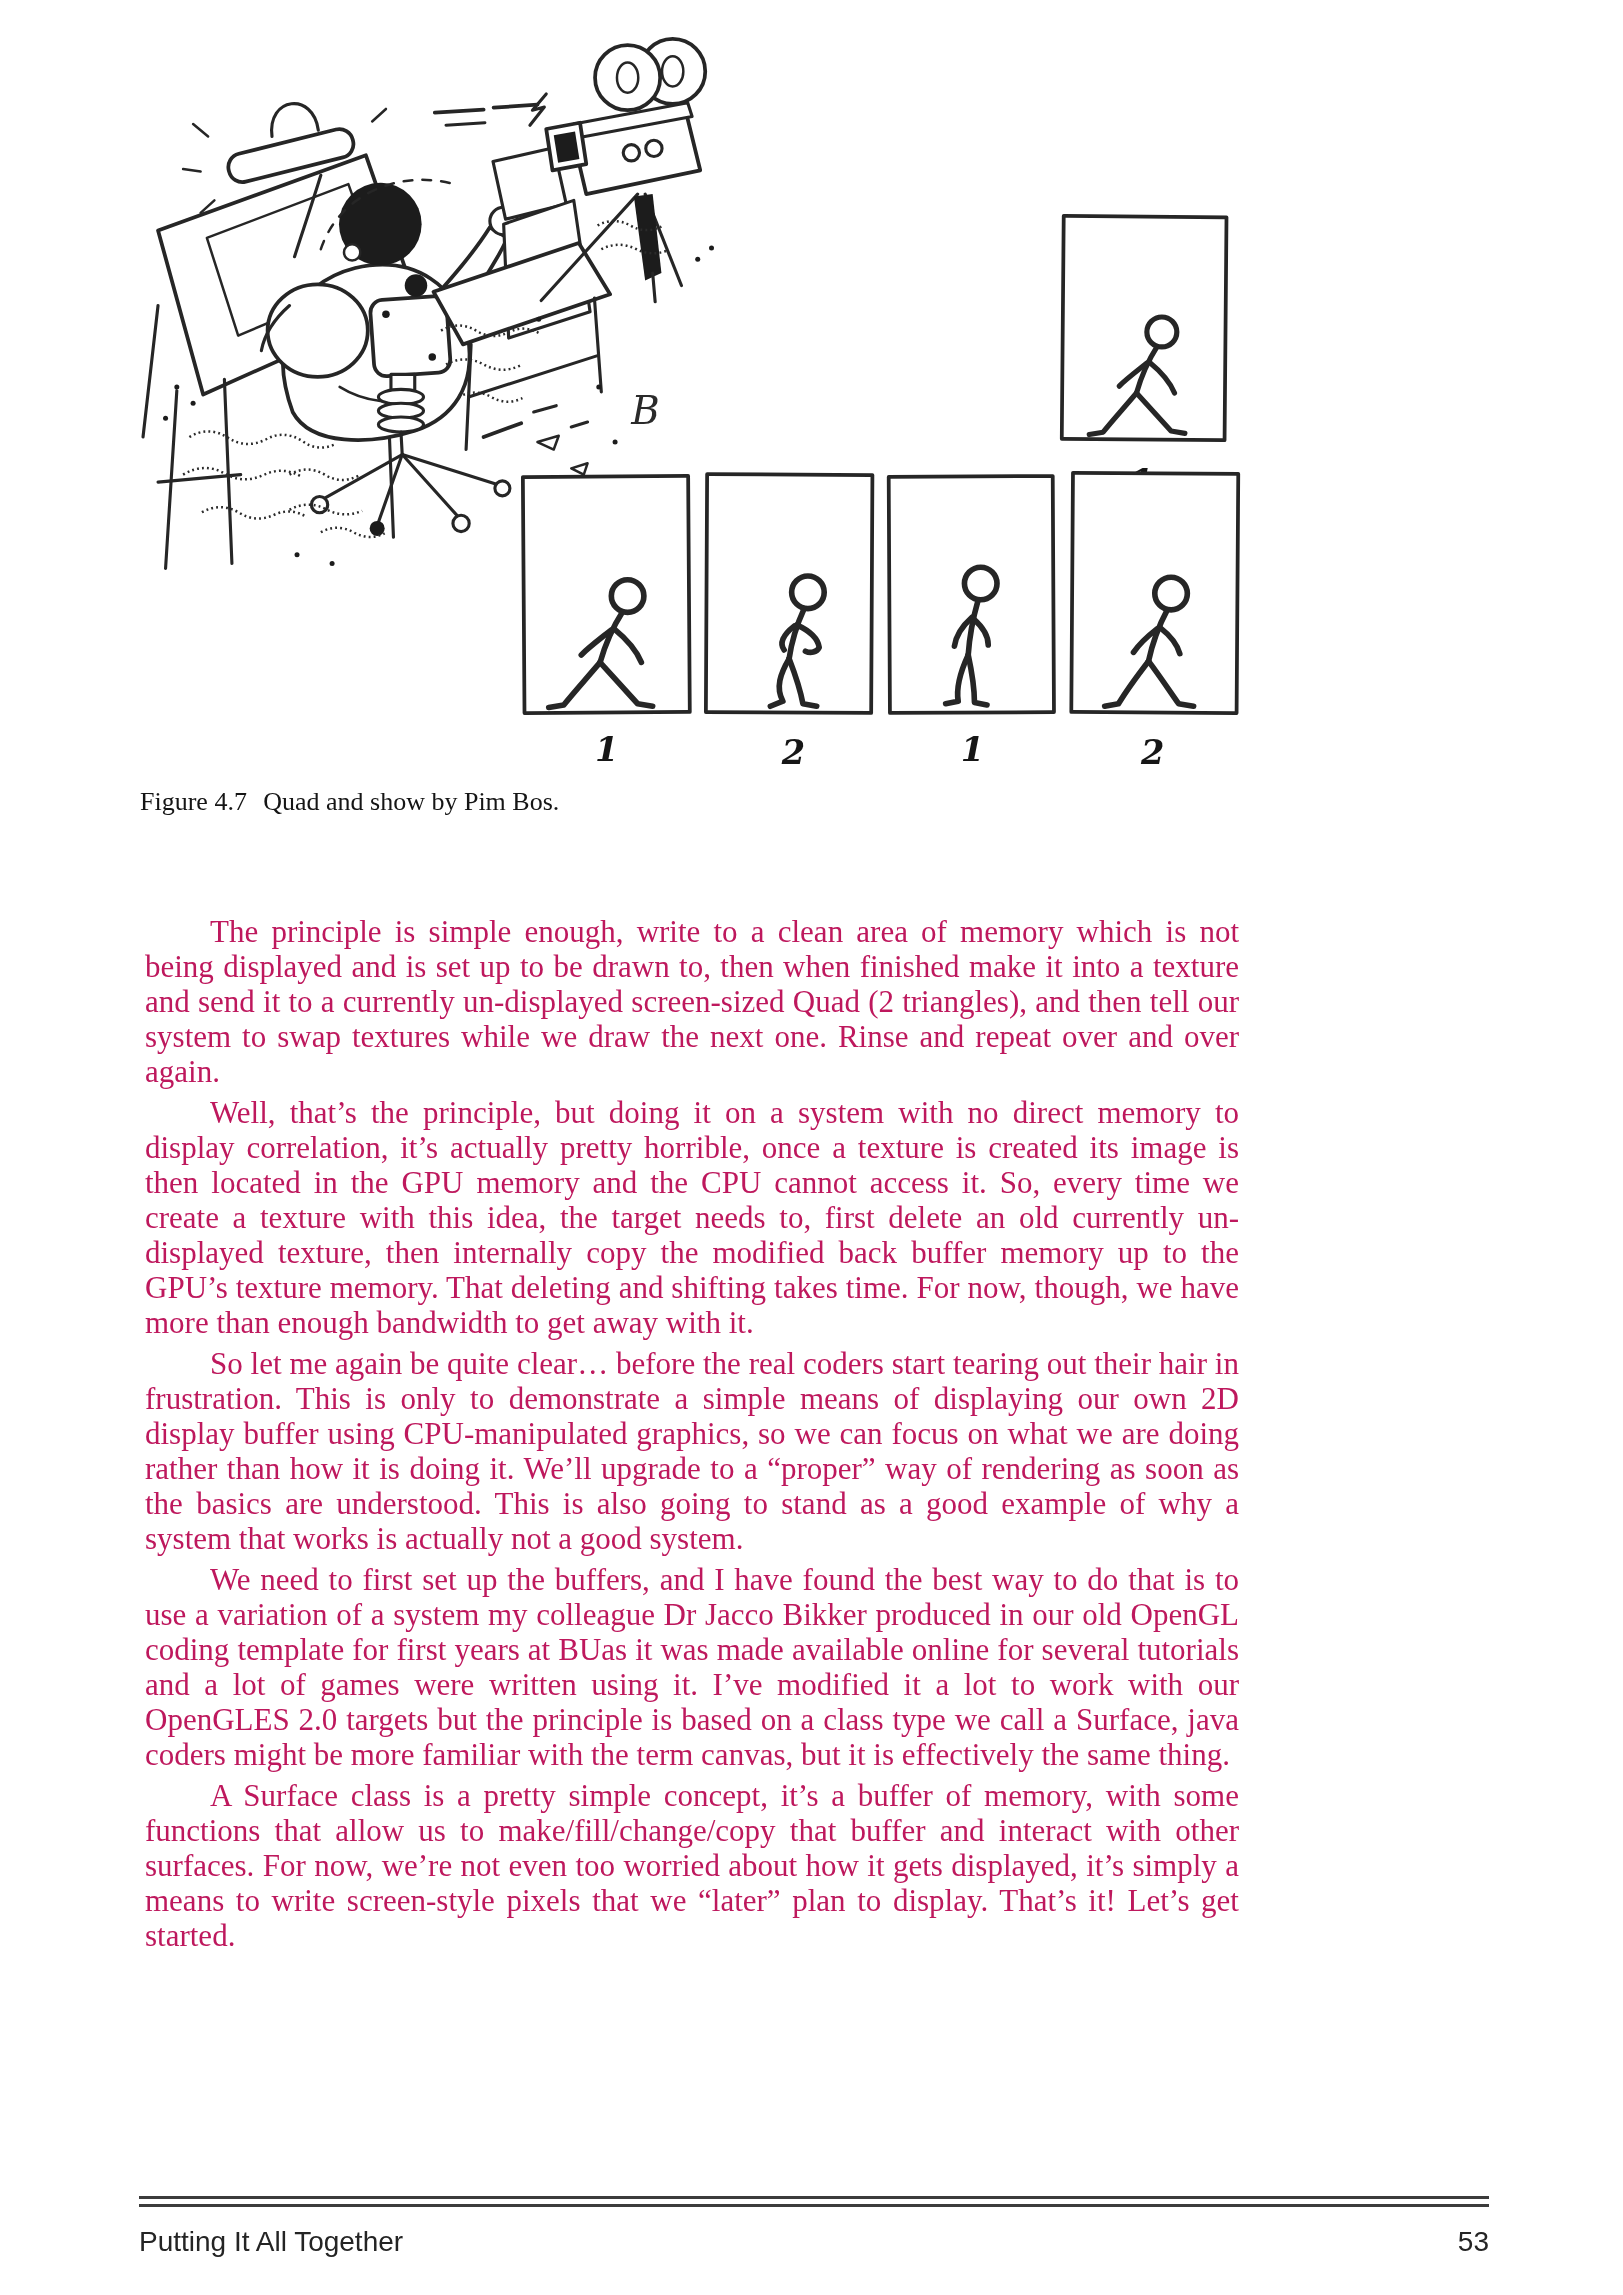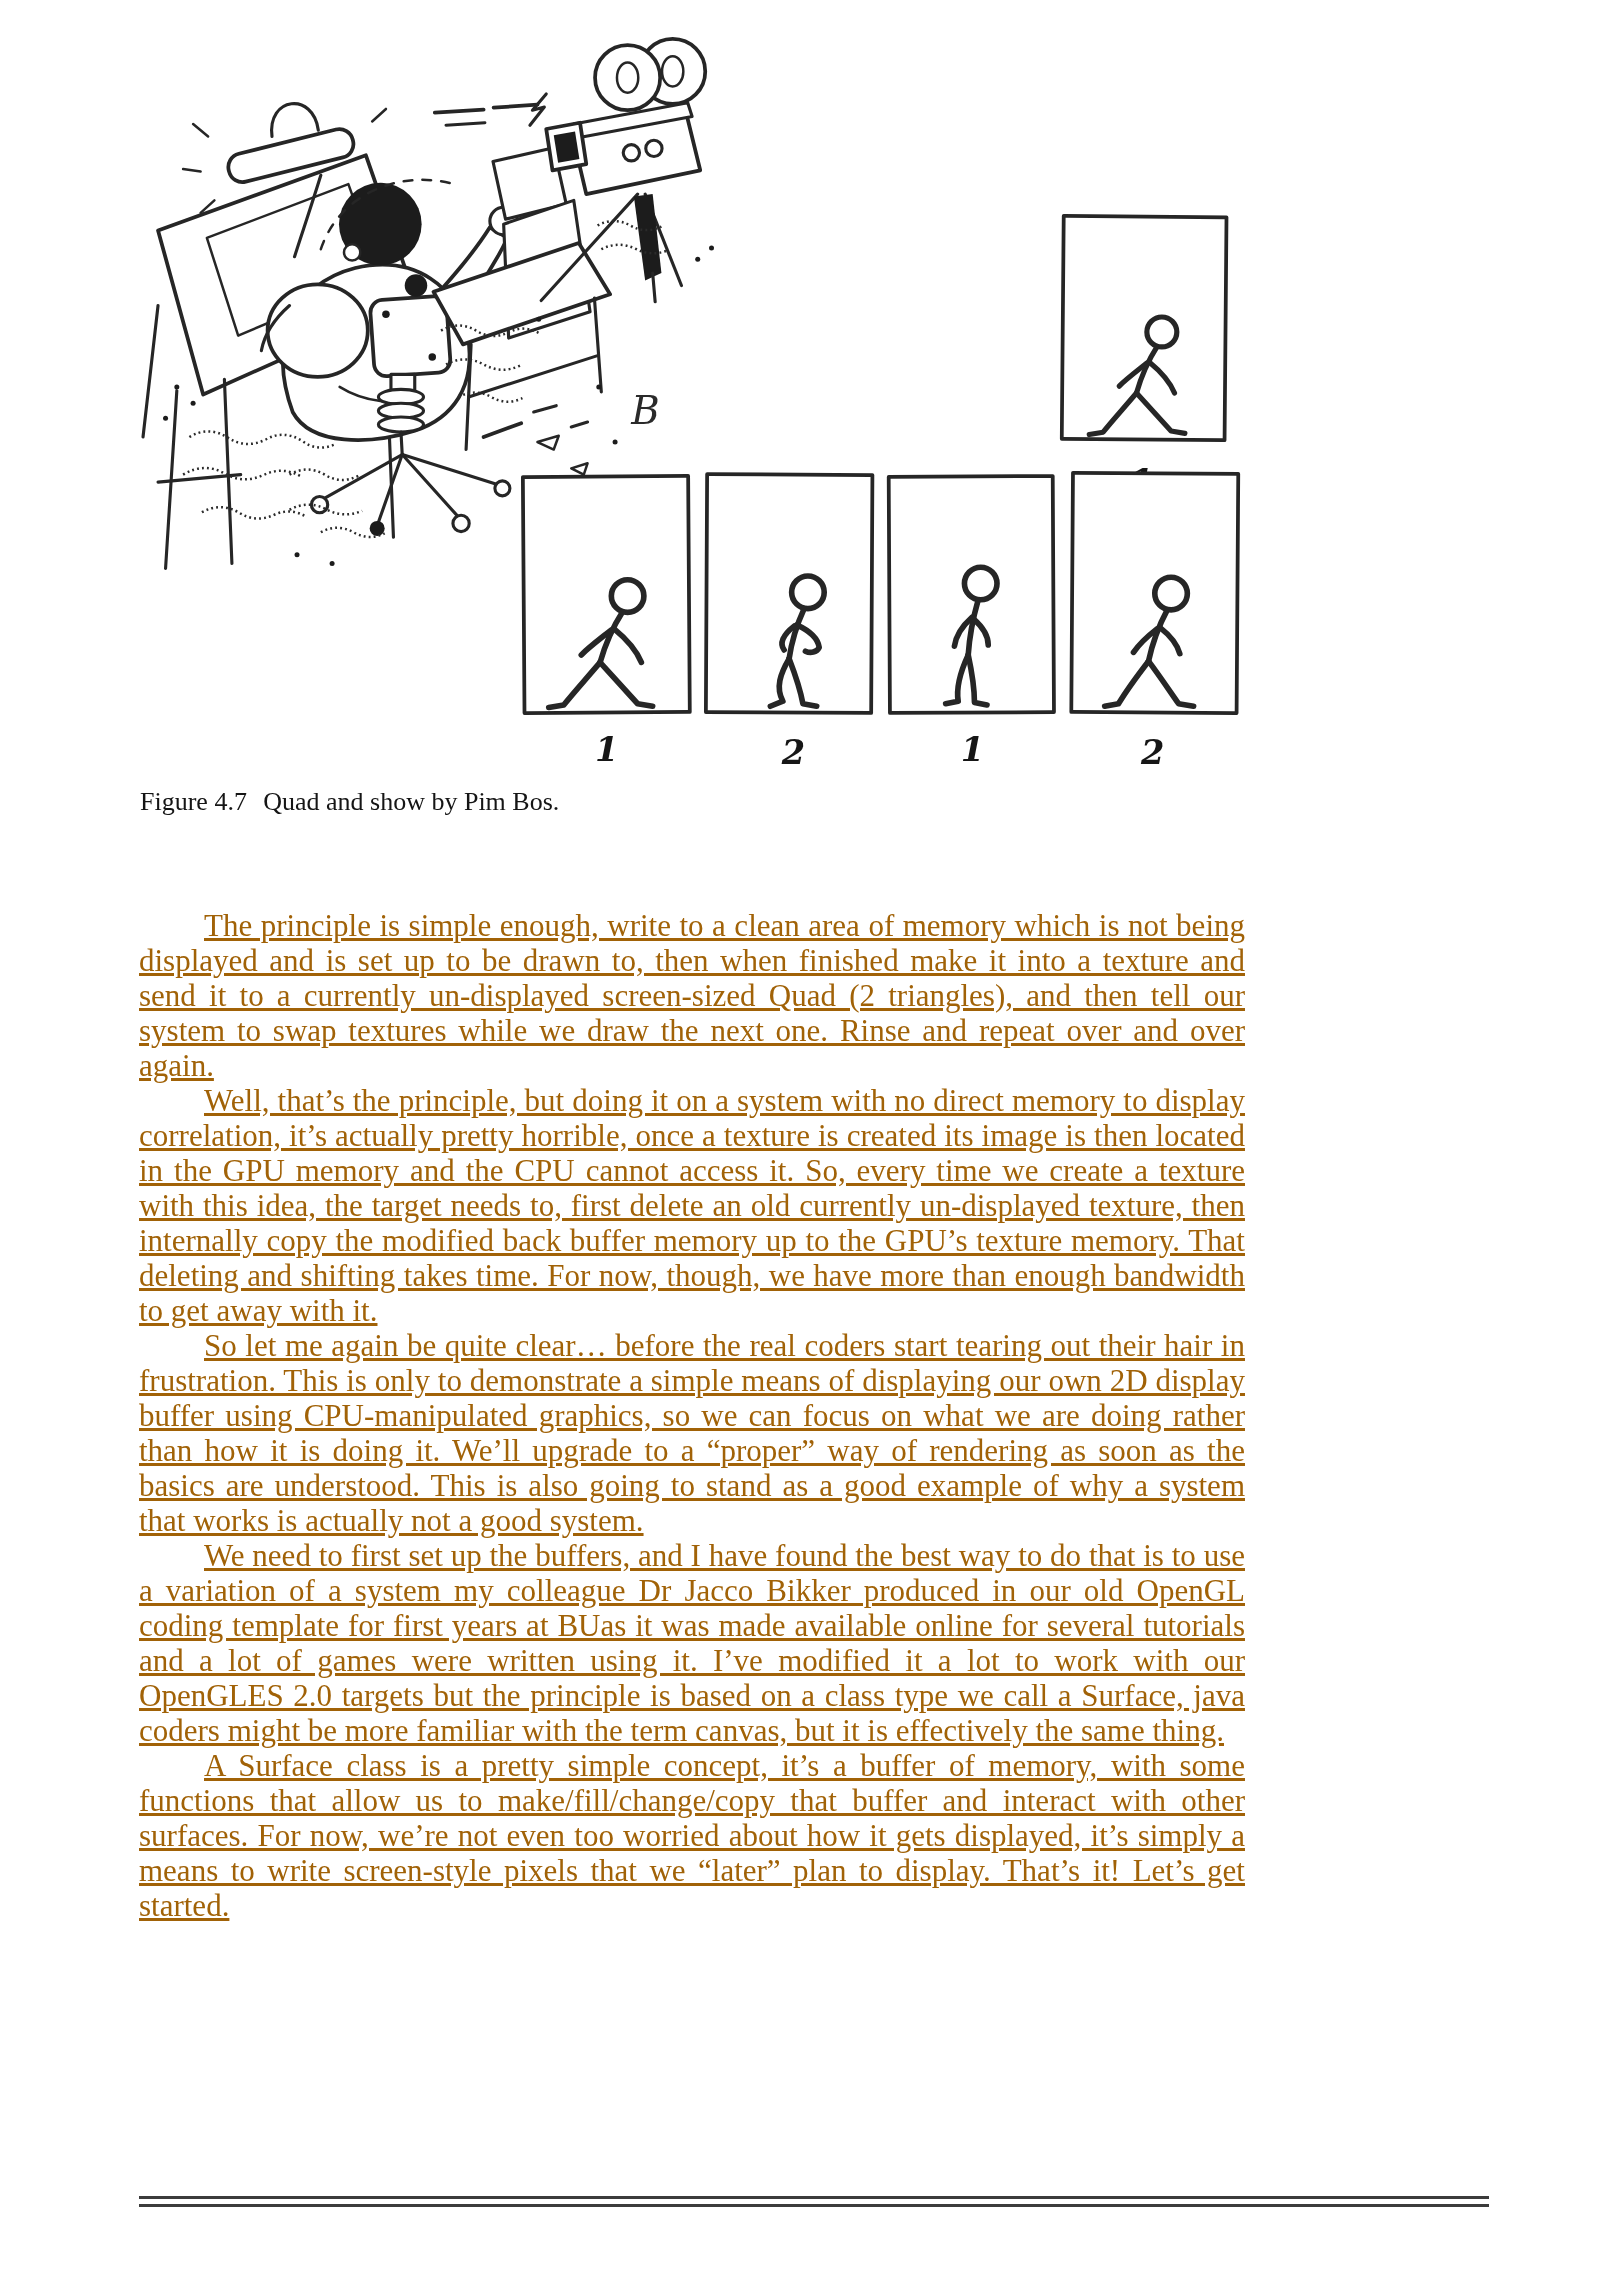--- a/index.html
+++ b/index.html
@@ -17,22 +17,22 @@
   .plabel{font-family:"DejaVu Serif","Liberation Serif",serif;font-style:italic;font-weight:700;
           font-size:54px;fill:#161616;}
   .signature{font-family:"DejaVu Serif",serif;font-style:italic;font-size:62px;fill:#2a2a2a;}
 
   
   .caption{position:absolute;left:140px;top:787px;font-size:26px;color:#151515;}
   .caption .cap-label{font-weight:400;margin-right:16.3px;}
 
   
   .bodycol{position:absolute;left:139px;top:908px;width:1106px;}
-  .bodycol p{margin:0;font-size:31px;line-height:35px;text-align:justify;
-             text-indent:65px;color:#a16207;text-decoration:underline;}
+  .bodycol p{margin:6px;font-size:31px;line-height:35px;text-align:justify;
+             text-indent:65px;color:#be185d;}
 
   
   .rule{position:absolute;left:139px;width:1350px;height:2.5px;background:#3c3c3c;}
   .rule.r1{top:2196px;} .rule.r2{top:2204px;}
   .footer{position:absolute;left:139px;top:2226px;width:1350px;display:flex;
           justify-content:space-between;align-items:flex-start;
           font-family:"Liberation Sans","DejaVu Sans",sans-serif;font-size:28px;color:#242424;}
 </style>
 </head>
 <body>
@@ -231,15 +231,19 @@
   <div class="bodycol">
     <p>The principle is simple enough, write to a clean area of memory which is not being displayed and is set up to be drawn to, then when finished make it into a texture and send it to a currently un-displayed screen-sized Quad (2 triangles), and then tell our system to swap textures while we draw the next one. Rinse and repeat over and over again.</p>
     <p>Well, that’s the principle, but doing it on a system with no direct memory to display correlation, it’s actually pretty horrible, once a texture is created its image is then located in the GPU memory and the CPU cannot access it. So, every time we create a texture with this idea, the target needs to, first delete an old currently un-displayed texture, then internally copy the modified back buffer memory up to the GPU’s texture memory. That deleting and shifting takes time. For now, though, we have more than enough bandwidth to get away with it.</p>
     <p>So let me again be quite clear… before the real coders start tearing out their hair in frustration. This is only to demonstrate a simple means of displaying our own 2D display buffer using CPU-manipulated graphics, so we can focus on what we are doing rather than how it is doing it. We’ll upgrade to a “proper” way of rendering as soon as the basics are understood. This is also going to stand as a good example of why a system that works is actually not a good system.</p>
     <p>We need to first set up the buffers, and I have found the best way to do that is to use a variation of a system my colleague Dr Jacco Bikker produced in our old OpenGL coding template for first years at BUas it was made available online for several tutorials and a lot of games were written using it. I’ve modified it a lot to work with our OpenGLES 2.0 targets but the principle is based on a class type we call a Surface, java coders might be more familiar with the term canvas, but it is effectively the same thing.</p>
     <p>A Surface class is a pretty simple concept, it’s a buffer of memory, with some functions that allow us to make/fill/change/copy that buffer and interact with other surfaces. For now, we’re not even too worried about how it gets displayed, it’s simply a means to write screen-style pixels that we “later” plan to display. That’s it! Let’s get started.</p>
   </div>
 
   <div class="rule r1"></div>
   <div class="rule r2"></div>
+  <div class="footer">
+    <span>Putting It All Together</span>
+    <span>53</span>
+  </div>
 
 </div>
 
 
 </body></html>

